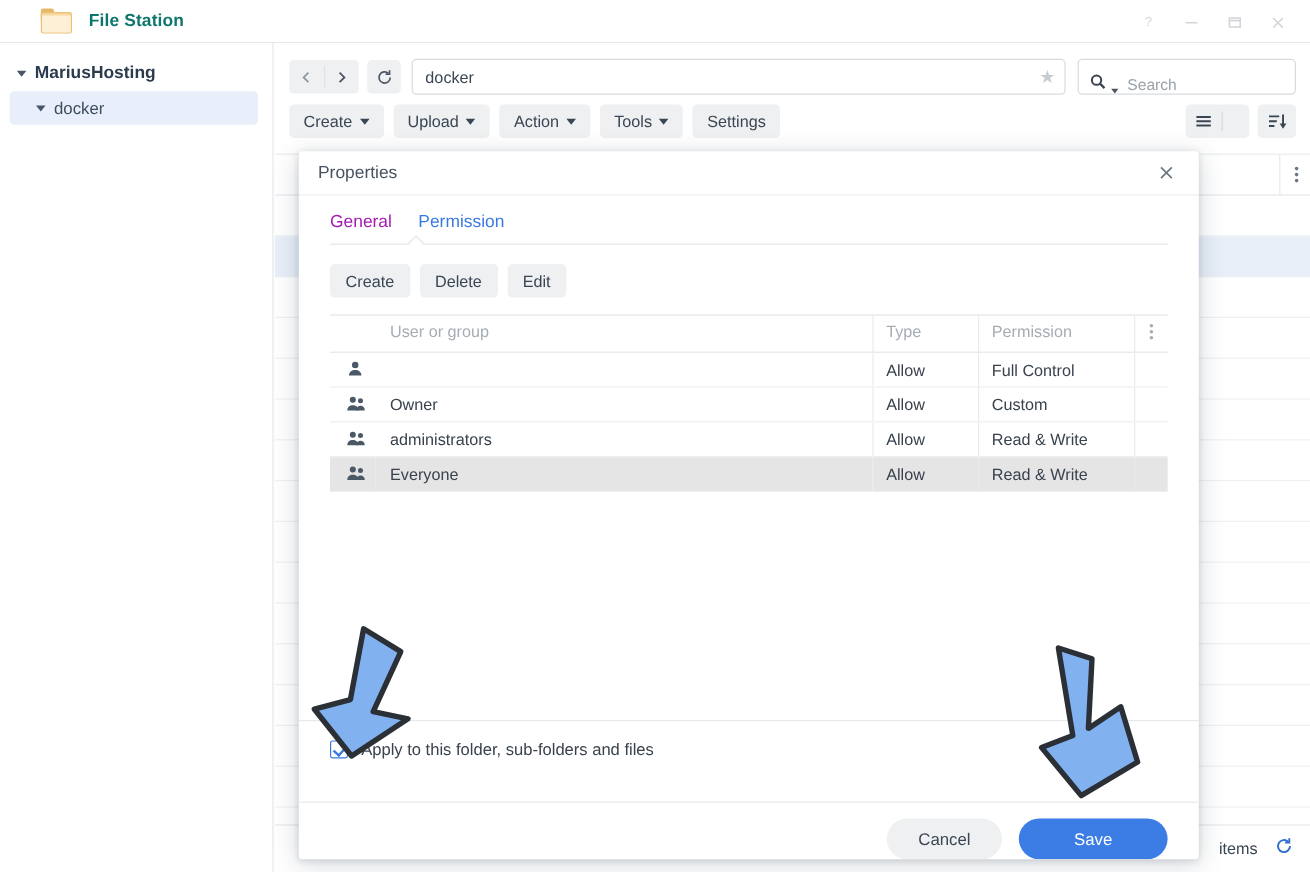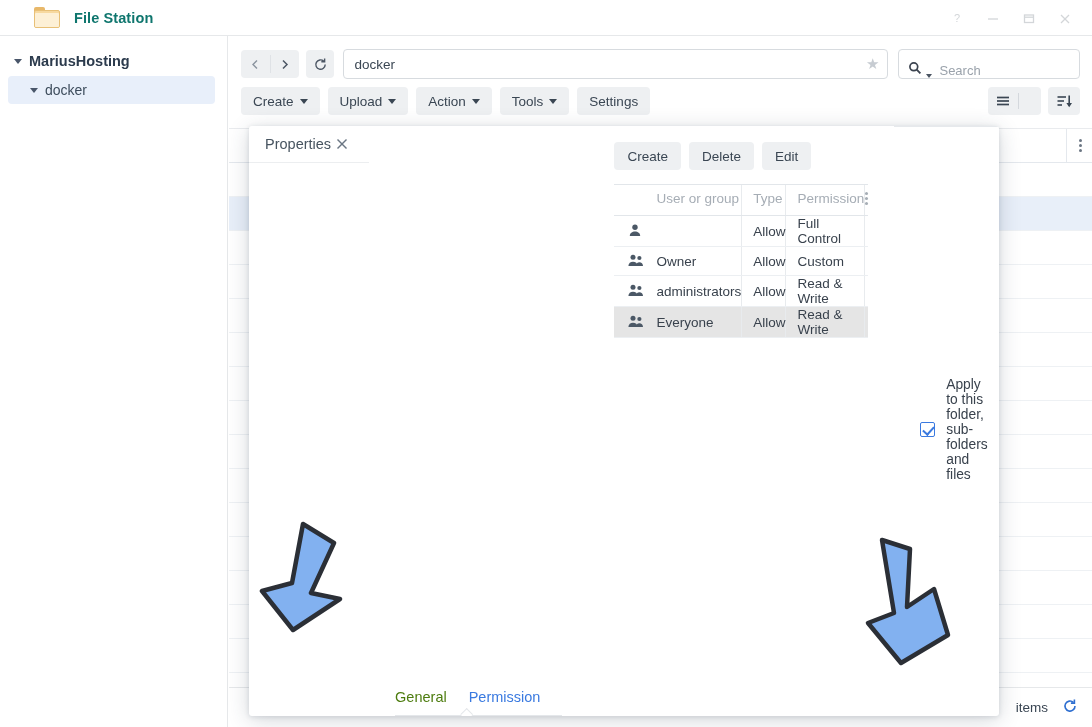--- a/index.html
+++ b/index.html
@@ -203,42 +203,42 @@
   .statusbar .refresh-ico { color: #2f6fd0; font-size: 16px; }
 
   
   .dialog {
     position: absolute;
     left: 249px; top: 126px;
     width: 750px; height: 590px;
     background: #ffffff;
     border-radius: 3px;
     box-shadow: 0 4px 22px rgba(40,55,75,.20), 0 1px 5px rgba(40,55,75,.14);
-    display: flex; flex-direction: row;
+    display: flex; flex-direction: column;
     overflow: hidden;
   }
   .dlg-head {
     height: 37px; flex: 0 0 37px;
     display: flex; align-items: center;
     padding: 0 16px;
     border-bottom: 1px solid #eceef0;
   }
   .dlg-title { font-size: 14.5px; color: #46535f; }
   .dlg-close {
     margin-left: auto; color: #6b7683; font-size: 16px; line-height: 1;
     width: 22px; height: 22px; display: flex; align-items: center; justify-content: center;
   }
   .tabs {
     display: flex; align-items: flex-end;
     padding: 14px 26px 0 26px;
     position: relative;
   }
   .tab {
     font-size: 14.5px; padding: 0 0 11px 0; margin-right: 22px;
-    color: #4d7c0f; position: relative;
+    color: #a21caf; position: relative;
   }
   .tab.active { color: #3a7ae0; }
   .tab-underline {
     position: absolute; left: 26px; right: 26px; bottom: 0;
     height: 1px; background: #e4e7ea;
   }
   .tab-arrow {
     position: absolute; bottom: 0px; left: 96px;
     width: 9px; height: 9px; background: #fff;
     border-left: 1px solid #e4e7ea; border-top: 1px solid #e4e7ea;

